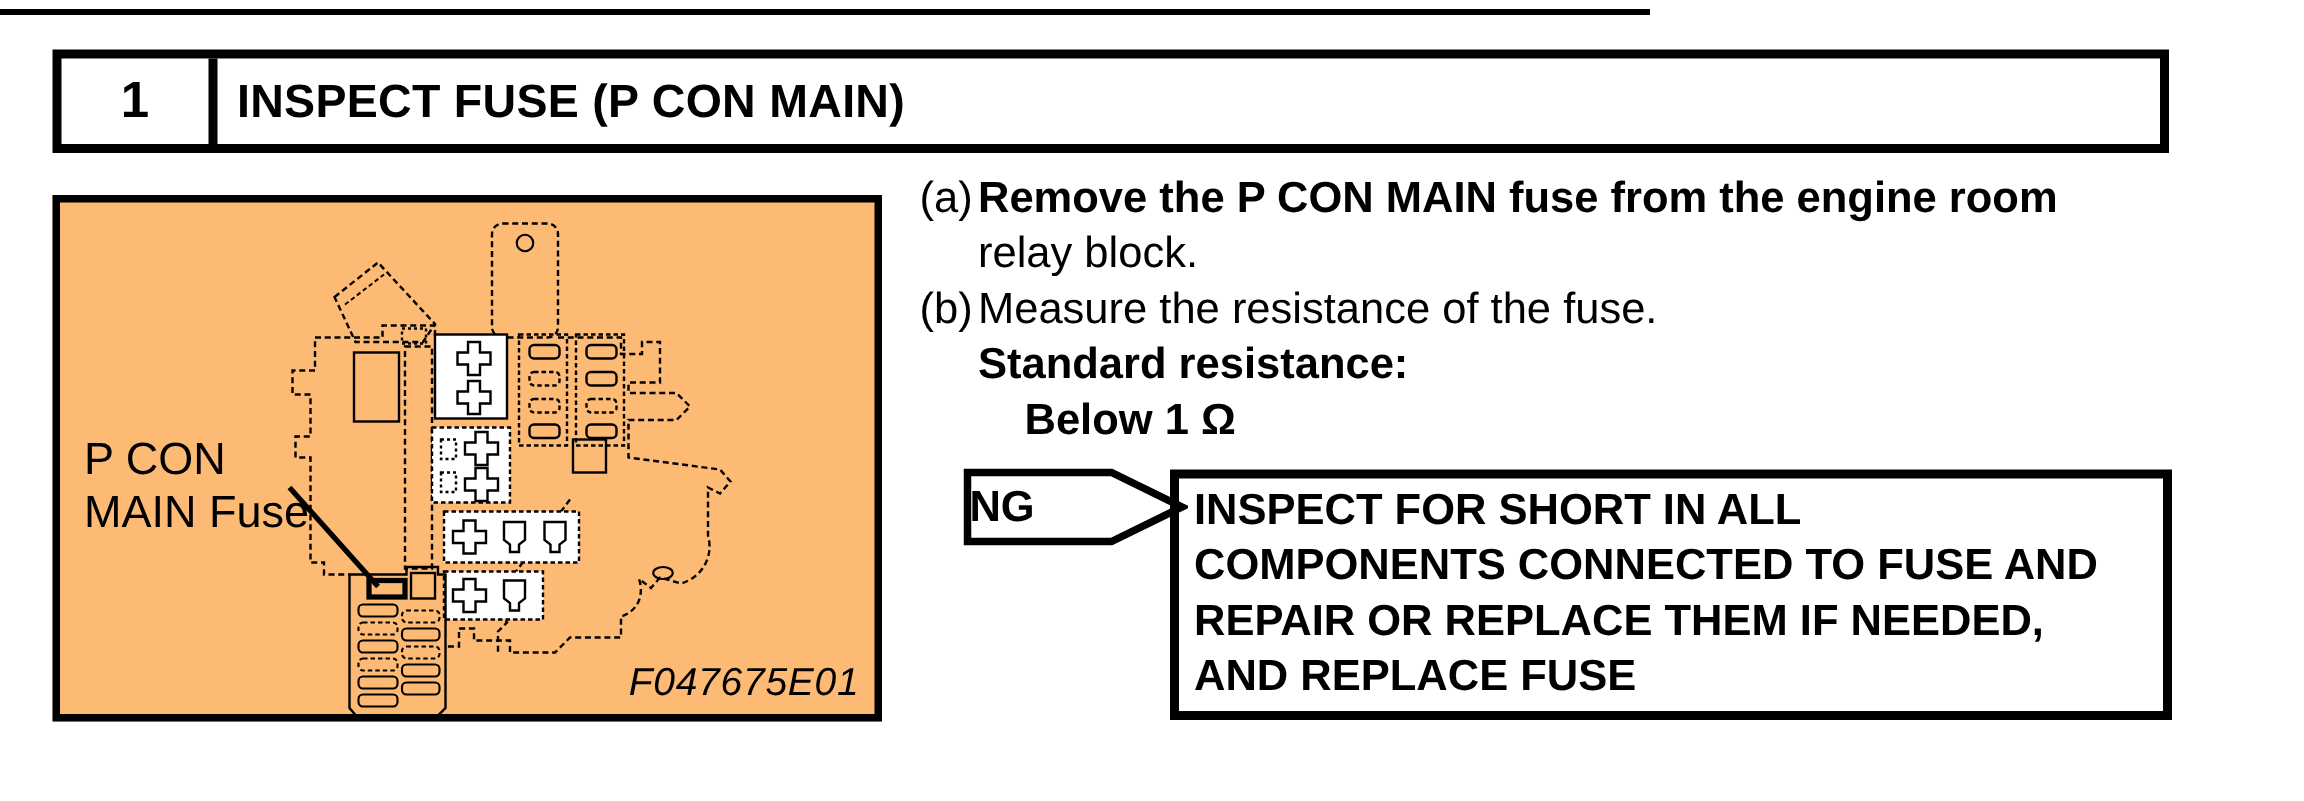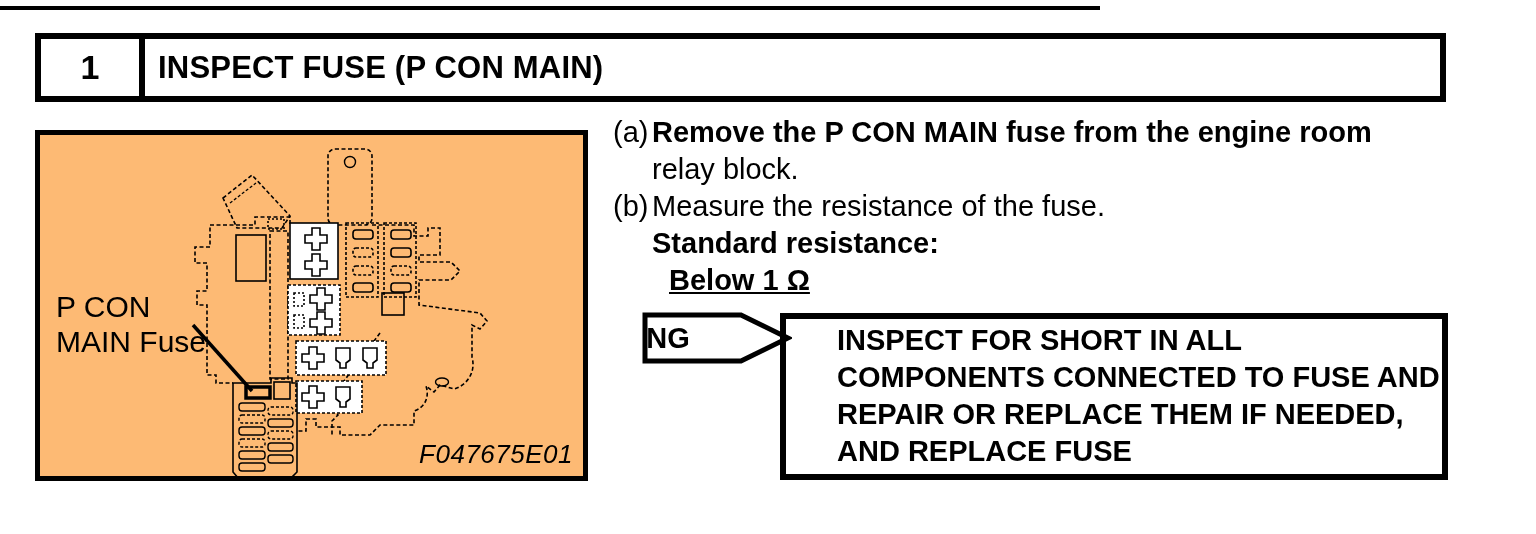--- a/index.html
+++ b/index.html
@@ -43,21 +43,21 @@
   .ng-label{
     position:absolute;left:0;top:0;width:100px;height:54px;
     display:flex;align-items:center;justify-content:center;
     font-size:29px;font-weight:bold;
   }
   .result-box{
     left:780px;top:313px;width:668px;height:167px;
     border:6px solid #000;box-sizing:border-box;
     padding:3px 0 0 10px;
   }
-  .rline{font-size:29px;font-weight:bold;line-height:37px;white-space:nowrap;margin-left:41px;}
+  .rline{font-size:29px;font-weight:bold;line-height:37px;white-space:nowrap;}
 </style>
 </head>
 <body>
 
 <div class="abs top-rule"></div>
 
 <div class="abs step-header">
   <div class="num-cell">1</div>
   <div class="title-cell">INSPECT FUSE (P CON MAIN)</div>
 </div>
@@ -154,21 +154,21 @@
   <div class="abs fig-code">F047675E01</div>
 </div>
 
 <div class="abs instructions">
   <div class="iline" style="left:0;top:0;">(a)</div>
   <div class="iline" style="left:39px;top:0;font-weight:bold;">Remove the P CON MAIN fuse from the engine room</div>
   <div class="iline" style="left:39px;top:37px;">relay block.</div>
   <div class="iline" style="left:0;top:74px;">(b)</div>
   <div class="iline bold" style="left:39px;top:111px;">Standard resistance:</div>
   <div class="iline" style="left:39px;top:74px;">Measure the resistance of the fuse.</div>
-  <div class="iline bold" style="left:56px;top:148px;text-decoration:underline;">Below 1 Ω</div>
+  <div class="iline bold" style="left:70px;top:148px;">Below 1 Ω</div>
 </div>
 
 <div class="abs ng-arrow">
   <svg width="150" height="54" viewBox="0 0 150 54">
     <polygon points="3,4 99,4 146,27 99,50 3,50" fill="#fff" stroke="#000" stroke-width="5"></polygon>
   </svg>
   <div class="ng-label">NG</div>
 </div>
 
 <div class="abs result-box">

